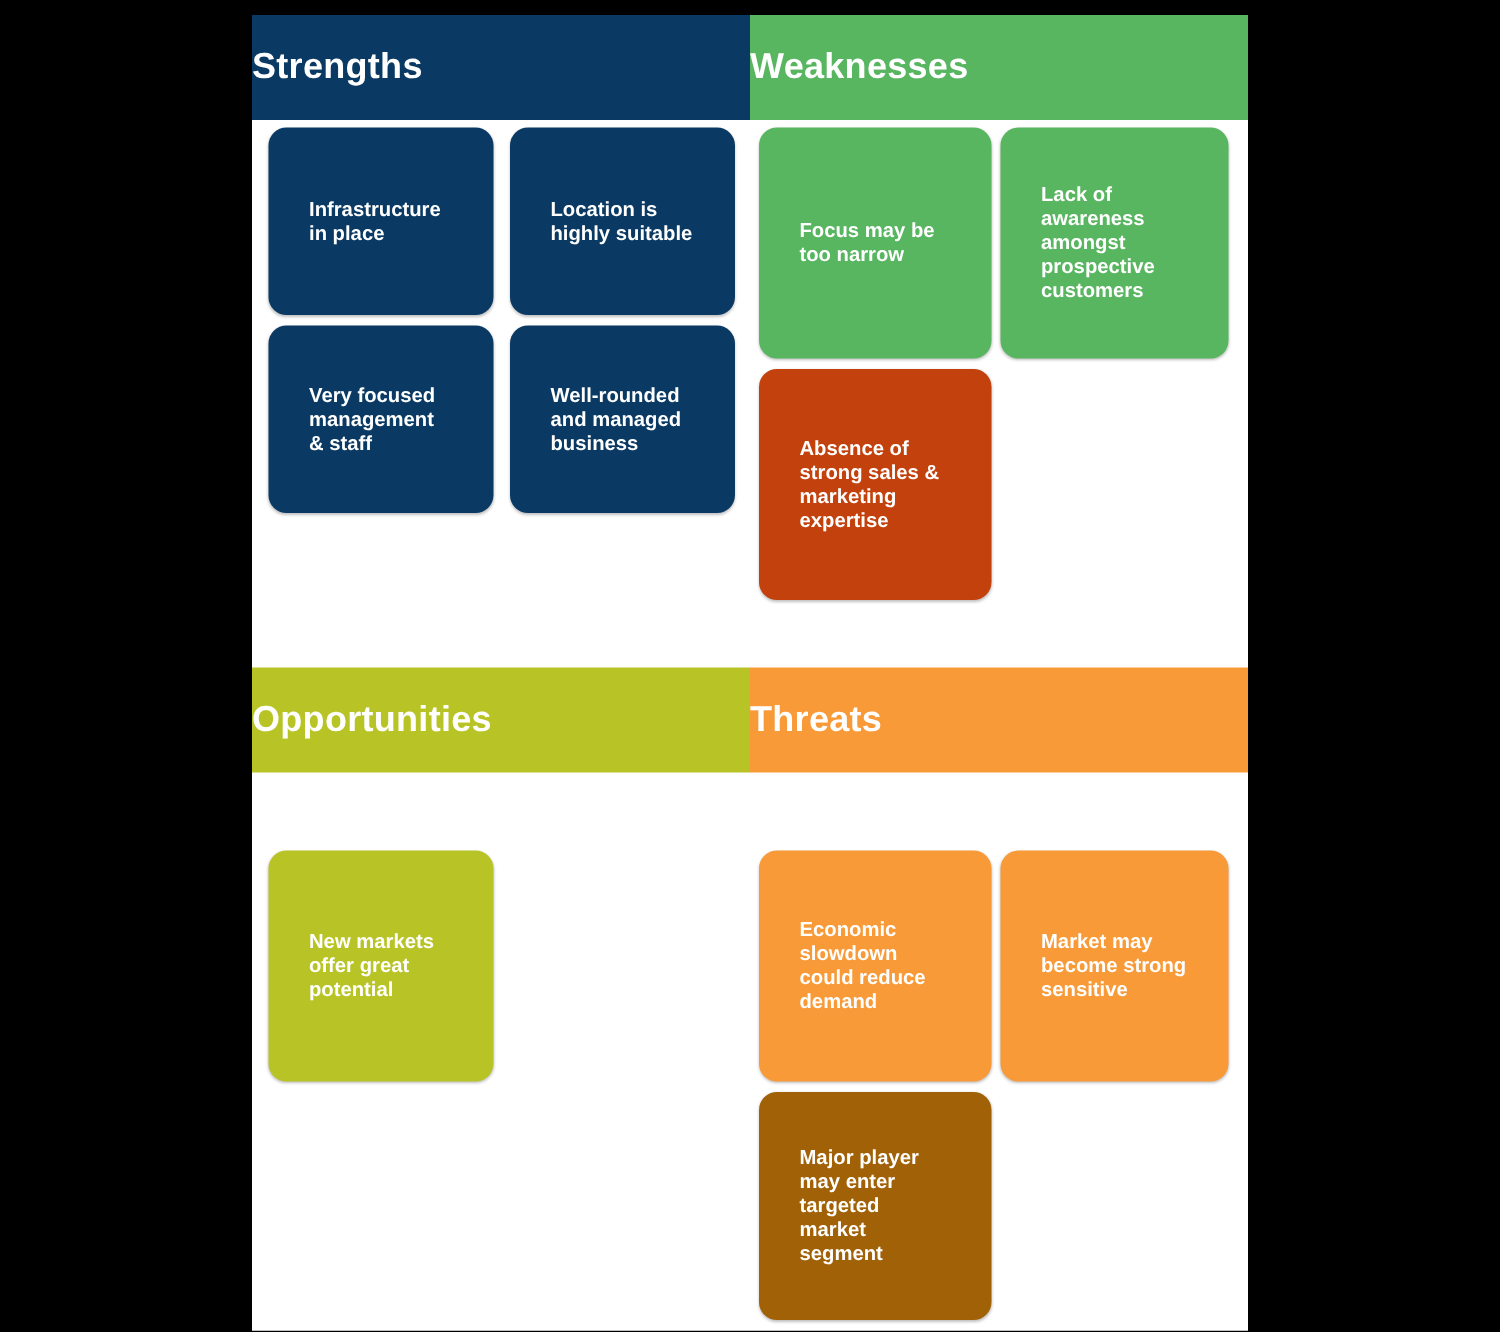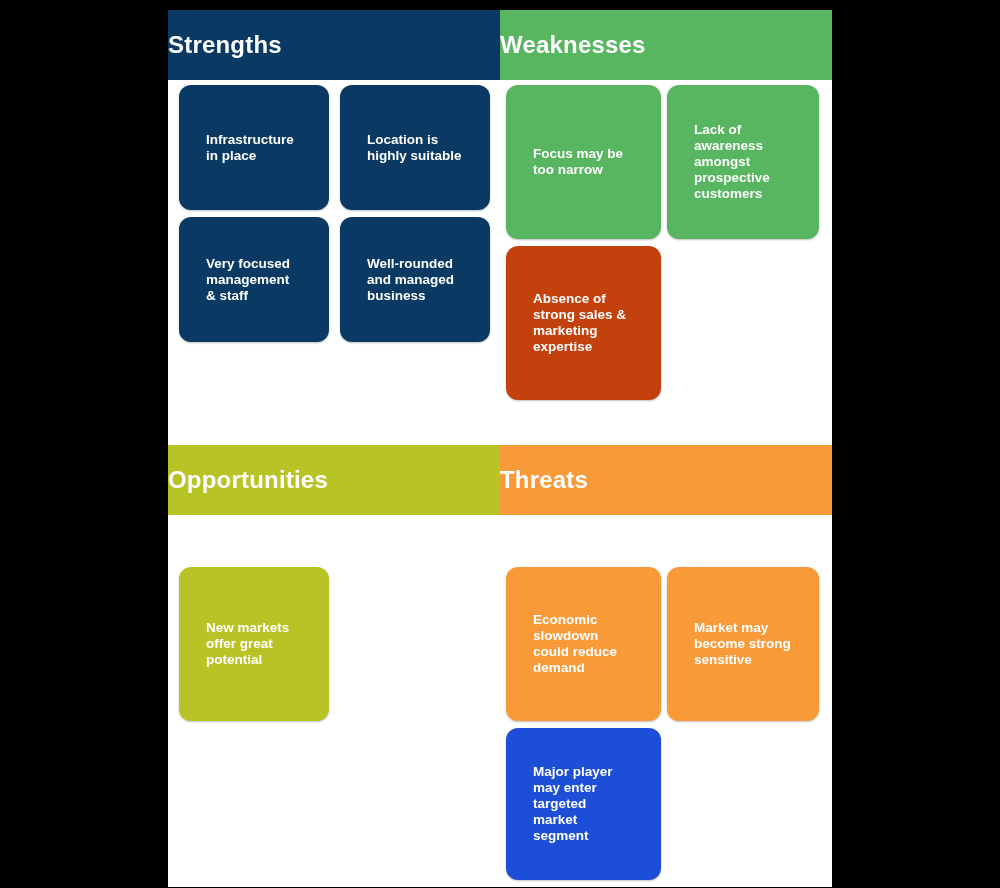--- a/index.html
+++ b/index.html
@@ -225,21 +225,21 @@
         <div class="quad-body col-right">
           <div class="card-row row-1">
             <div class="card" id="card-t0" style="background: rgb(248, 154, 56);">
               <span class="card-text">Economic slowdown could reduce demand</span>
             </div>
             <div class="card narrow" id="card-t1" style="background: rgb(248, 154, 56);">
               <span class="card-text">Market may become strong sensitive</span>
             </div>
           </div>
           <div class="card-row row-2">
-            <div class="card" id="card-t2" style="background: #1d4ed8;">
+            <div class="card" id="card-t2" style="background: #a16207;">
               <span class="card-text">Major player may enter targeted market segment</span>
             </div>
             <div class="card-spacer"></div>
           </div>
         </div>
 
       </div>
     </div>
 
   </div>

